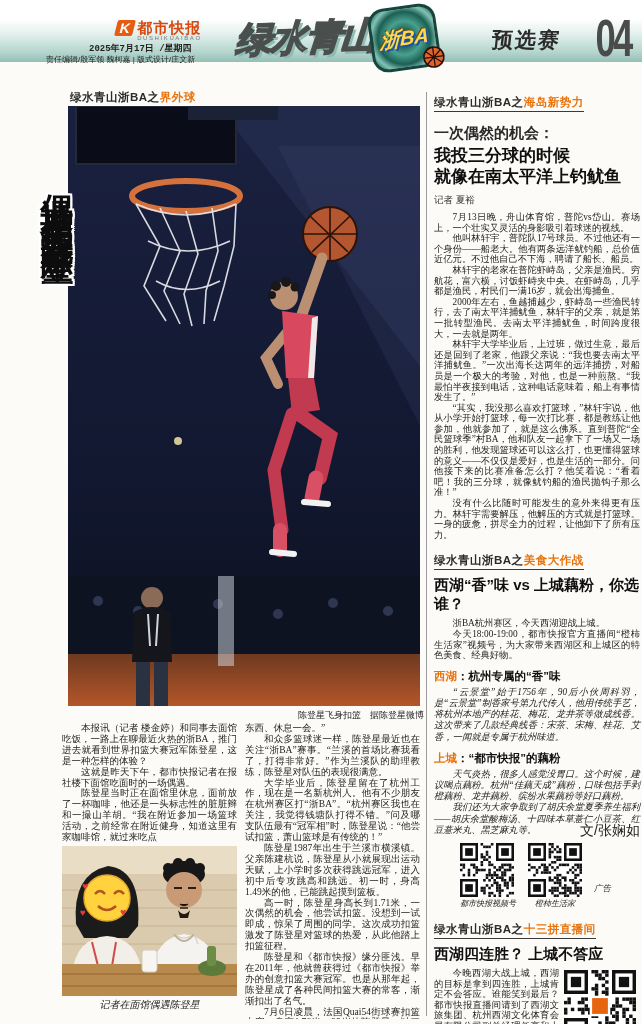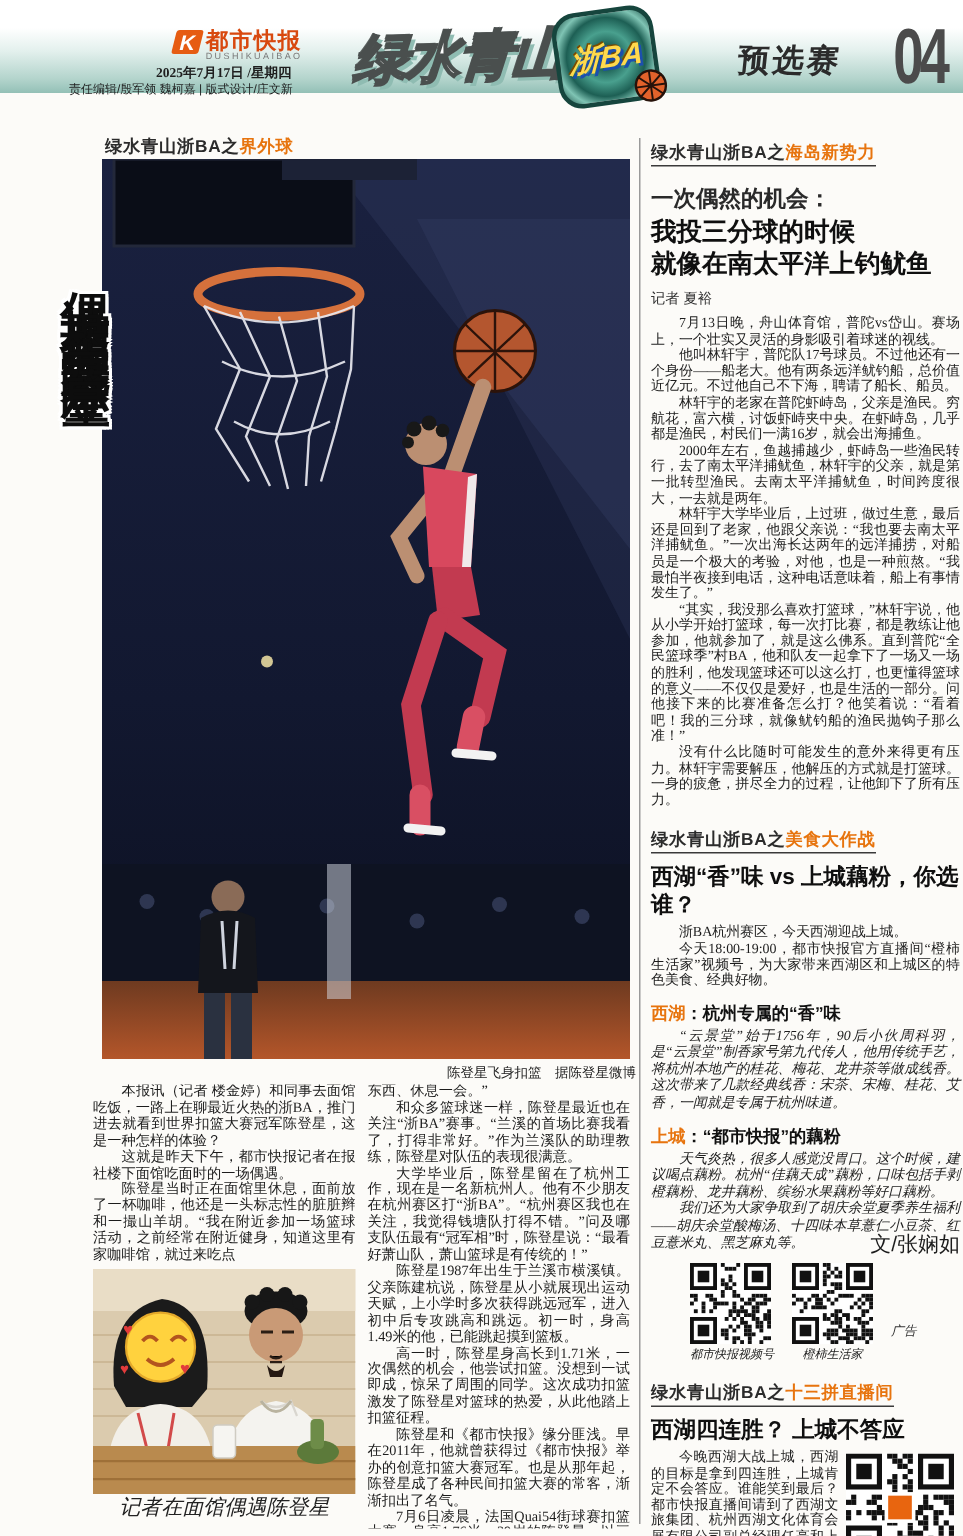--- a/index.html
+++ b/index.html
@@ -6,21 +6,21 @@
   .page{position:relative;width:642px;height:1024px;margin:0 auto;background:#fcfbf8;
         overflow:hidden;font-family:"Liberation Serif",serif;color:#1c1c1c;}
   
   .band{position:absolute;top:0;left:0;width:642px;height:62px;
         background:linear-gradient(to bottom,#ffffff 0%,#ffffff 30%,#e3f0ed 55%,#b3d4cc 85%,#93c0b6 100%);}
   .brand{position:absolute;top:20px;left:116px;display:flex;align-items:flex-start;gap:3px;font-family:"Liberation Sans",sans-serif;}
   .k-mark{display:inline-block;background:#e65c12;color:#fff;font-weight:900;font-size:14px;
           padding:0 4px;transform:skewX(-14deg);border-radius:2px;}
   .brand-name{color:#d8490f;font-weight:900;font-size:15px;letter-spacing:1px;line-height:15px;}
   .brand-sub{font-size:6px;color:#777;letter-spacing:1.6px;line-height:7px;}
-  .dateline{position:absolute;top:42px;left:104px;font-family:Liberation Serif, serif;
+  .dateline{position:absolute;top:42px;left:89px;font-family:Liberation Mono, monospace;
             font-weight:bold;font-size:9px;color:#1e1e1e;}
   .editors{position:absolute;top:54px;left:46px;font-family:"Liberation Sans",sans-serif;
            font-size:8px;color:#1e1e1e;}
   .masthead{position:absolute;top:6px;left:236px;display:flex;align-items:center;}
   .mast-main{font-family:"Liberation Sans",sans-serif;font-style:italic;font-weight:900;font-size:36px;
              color:#fff;-webkit-text-stroke:1.6px #4a4f4e;letter-spacing:-1px;
              text-shadow:3px 3px 0 #8fbcb2,-1px -1px 0 #5a605f;transform:skewX(-6deg) rotate(-2deg);}
   .badge{position:relative;width:62px;height:58px;margin-left:-6px;border-radius:16px;
          background:radial-gradient(circle at 50% 50%,#1d5f54 18%,#49a08e 40%,#1d5f54 62%,#7fc4b4 78%,#16453d 100%);
          border:3px solid #16453d;transform:rotate(-8deg);display:flex;align-items:center;justify-content:center;}
@@ -44,21 +44,21 @@
              text-shadow:-2px 0 0 #fff,2px 0 0 #fff,0 -2px 0 #fff,0 2px 0 #fff,
                          -2px -2px 0 #fff,2px 2px 0 #fff,-2px 2px 0 #fff,2px -2px 0 #fff;}
   .dunk-caption{position:absolute;left:72px;top:709px;width:352px;text-align:right;
                 font-size:9px;color:#222;}
   .feature-cols{position:absolute;left:62px;top:723px;width:358px;height:296px;overflow:hidden;
                 display:flex;gap:8px;}
   .fcol{width:175px;font-size:9.5px;line-height:10.9px;text-align:justify;}
   .fcol p,.rbody p{margin:0;text-indent:2em;}
   p.noindent{text-indent:0;}
   .inline-photo{margin-top:3px;}
-  .inline-caption{font-size:14px;font-style:italic;text-align:center;color:#222;margin-top:1px;}
+  .inline-caption{font-size:10px;font-style:italic;text-align:center;color:#222;margin-top:1px;}
   
   .divider{position:absolute;left:426px;top:92px;width:1px;height:924px;background:#9a9a9a;}
   .right-col{position:absolute;left:434px;top:92px;width:206px;}
   .kicker{font-family:"Liberation Sans",sans-serif;font-size:15px;font-weight:600;color:#2a2a2a;margin:12px 0 2px;}
   .big-title{font-family:"Liberation Sans",sans-serif;font-size:17px;font-weight:900;line-height:21px;color:#0f0f0f;}
   .byline{font-family:"Liberation Sans",sans-serif;font-size:9.5px;color:#333;margin:7px 0 5px;}
   .rbody{font-size:9.3px;line-height:10.6px;text-align:justify;}
   .mid-title{font-family:"Liberation Sans",sans-serif;font-size:15px;font-weight:900;color:#0f0f0f;margin:6px 0 4px;}
   .subhead{font-family:"Liberation Sans",sans-serif;font-weight:900;font-size:11.5px;margin:8px 0 3px;color:#111;}
   .subhead .tag{color:#e7740e;}
@@ -225,21 +225,21 @@
         <path d="M0 128 h175 M0 140 h175" stroke="#9e7038" stroke-width="1.5"></path>
         <rect x="80" y="104" width="15" height="22" rx="3" fill="#f6f5f1" stroke="#cfccc2"></rect>
         <ellipse cx="150" cy="122" rx="14" ry="8" fill="#5c7a3a"></ellipse>
         <rect x="145" y="100" width="9" height="20" rx="3" fill="#6d8c48"></rect>
       </svg>
       <div class="inline-caption">记者在面馆偶遇陈登星</div>
     </div>
     <div class="fcol">
       <p class="noindent">东西、休息一会。”</p>
       <p>和众多篮球迷一样，陈登星最近也在关注“浙BA”赛事。“兰溪的首场比赛我看了，打得非常好。”作为兰溪队的助理教练，陈登星对队伍的表现很满意。</p>
-      <p>大学毕业后，陈登星留在了杭州工作，现在是一名新杭州人。他有不少朋友在杭州赛区打“浙BA”。“杭州赛区我也在关注，我觉得钱塘队打得不错。”问及哪支队伍最有“冠军相”时，陈登星说：“最看好萧山队，萧山篮球是有传统的！”</p>
+      <p>大学毕业后，陈登星留在了杭州工作，现在是一名新杭州人。他有不少朋友在杭州赛区打“浙BA”。“杭州赛区我也在关注，我觉得钱塘队打得不错。”问及哪支队伍最有“冠军相”时，陈登星说：“他尝试扣篮，萧山篮球是有传统的！”</p>
       <p>陈登星1987年出生于兰溪市横溪镇。父亲陈建杭说，陈登星从小就展现出运动天赋，上小学时多次获得跳远冠军，进入初中后专攻跳高和跳远。初一时，身高1.49米的他，已能跳起摸到篮板。</p>
       <p>高一时，陈登星身高长到1.71米，一次偶然的机会，他尝试扣篮。没想到一试即成，惊呆了周围的同学。这次成功扣篮激发了陈登星对篮球的热爱，从此他踏上扣篮征程。</p>
       <p>陈登星和《都市快报》缘分匪浅。早在2011年，他就曾获得过《都市快报》举办的创意扣篮大赛冠军。也是从那年起，陈登星成了各种民间扣篮大赛的常客，渐渐扣出了名气。</p>
       <p>7月6日凌晨，法国Quai54街球赛扣篮大赛，身高1.76米、39岁的陈登星，以三个满分动作征服世界顶级街球扣篮大赛，获得冠军。这也是中国运动员首次在该赛事中夺冠。</p>
     </div>
   </div>
 
   <div class="divider"></div>
 
   <div class="right-col">

